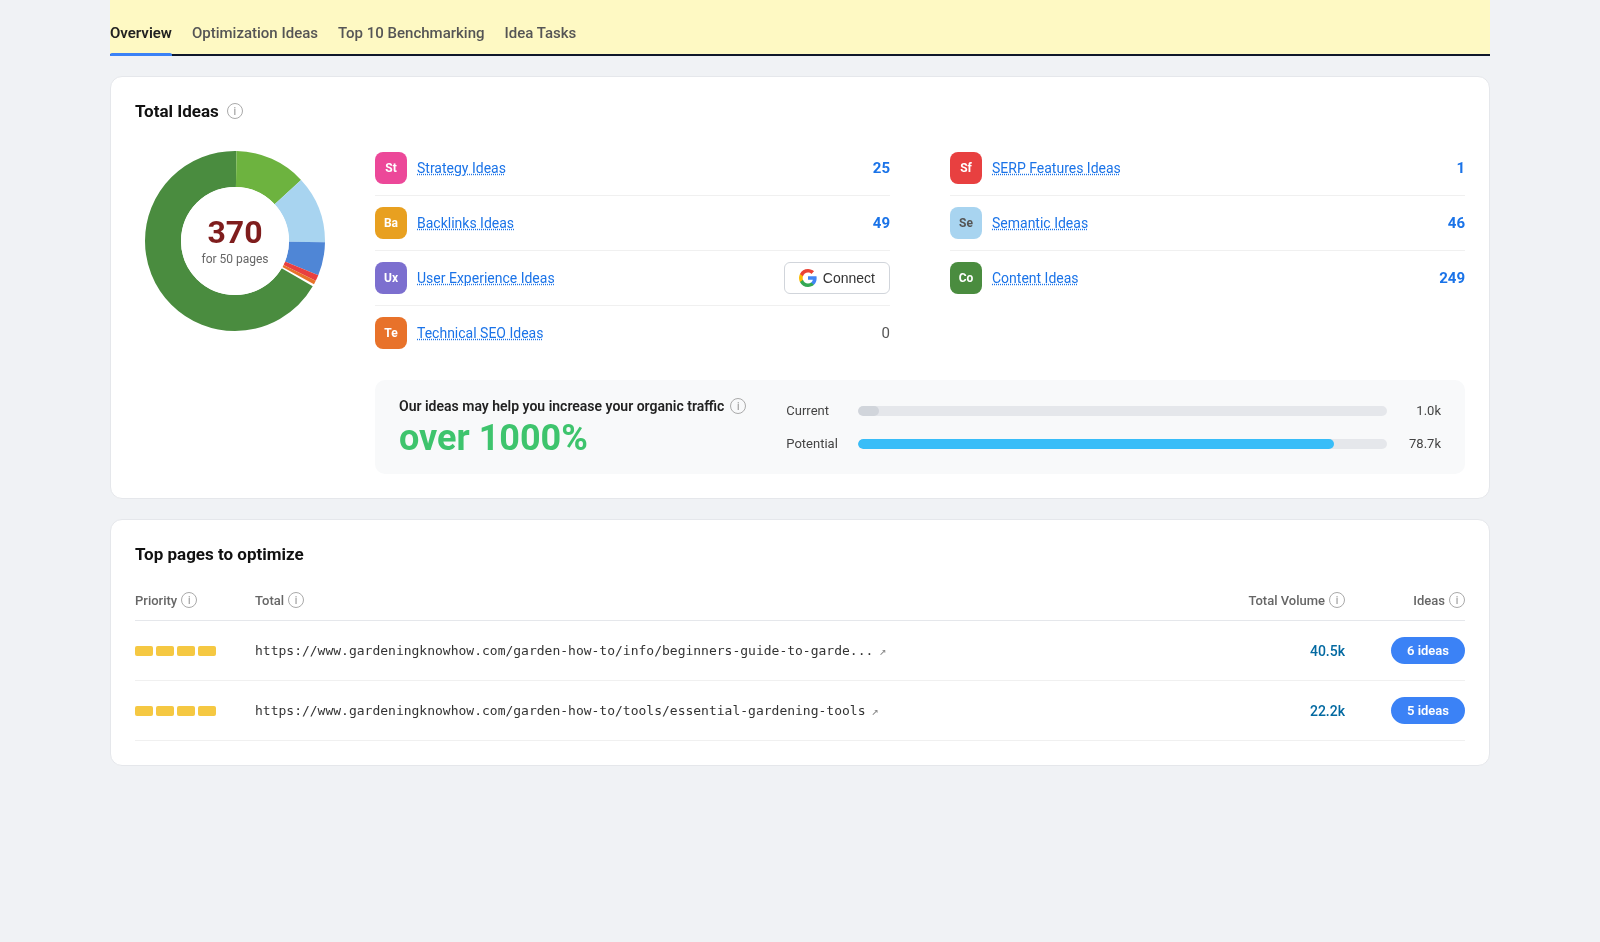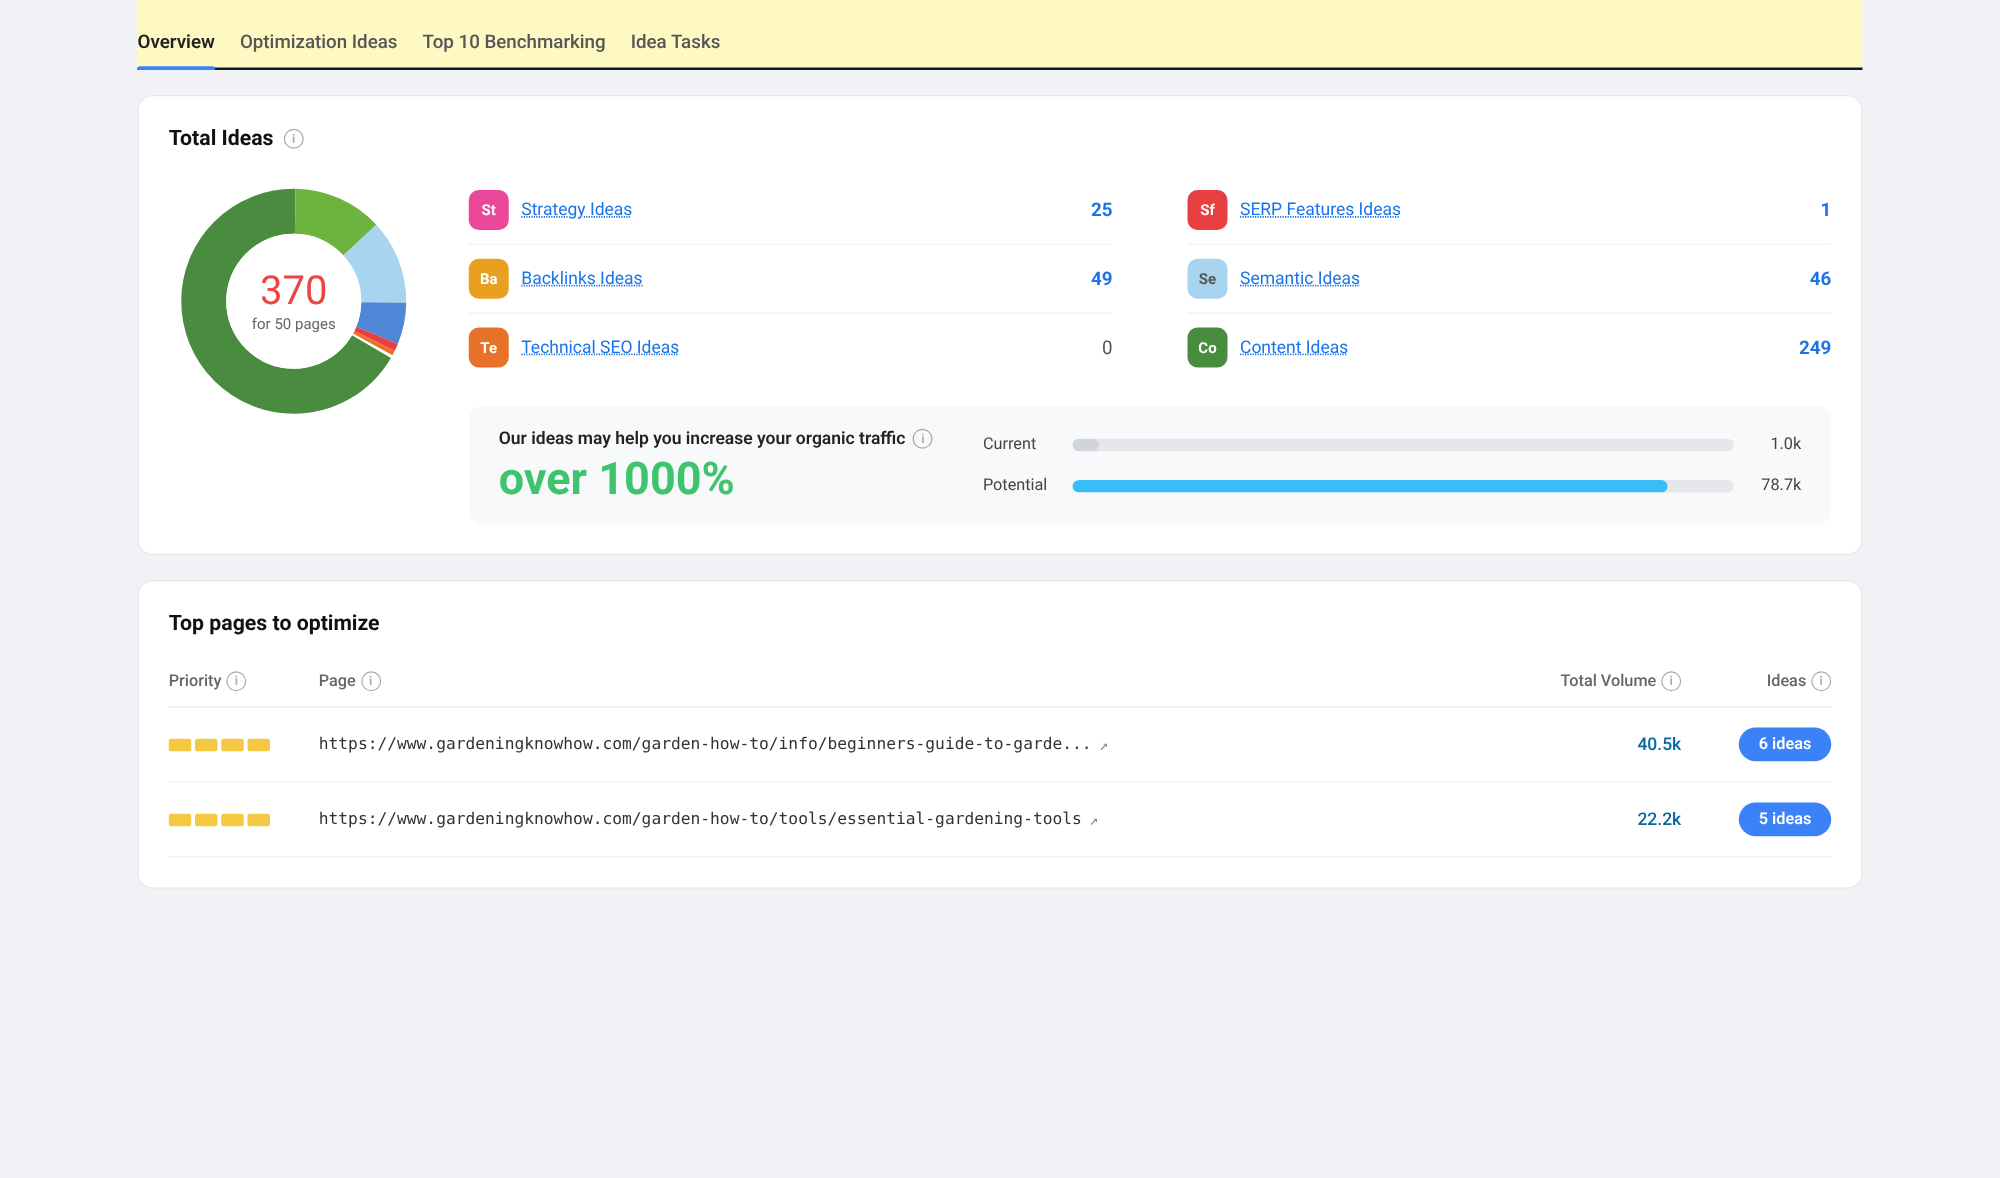--- a/index.html
+++ b/index.html
@@ -99,22 +99,22 @@
     }
     .donut-center {
       position: absolute;
       top: 50%;
       left: 50%;
       transform: translate(-50%, -50%);
       text-align: center;
     }
     .donut-number {
       font-size: 32px;
-      font-weight: 400;
-      color: #ef4444;
+      font-weight: 700;
+      color: #7f1d1d;
       line-height: 1;
     }
     .donut-label {
       font-size: 12px;
       color: #666;
       margin-top: 4px;
     }
 
     
     .ideas-section {
@@ -360,20 +360,33 @@
               <span class="idea-name">Strategy Ideas</span>
               <span class="idea-count">25</span>
             </div>
 
             <div class="idea-row">
               <div class="idea-badge" style="background:#e8a020;">Ba</div>
               <span class="idea-name">Backlinks Ideas</span>
               <span class="idea-count">49</span>
             </div>
 
+            <div class="idea-row">
+              <div class="idea-badge" style="background:#7c6fcf;">Ux</div>
+              <span class="idea-name">User Experience Ideas</span>
+              <button class="connect-btn">
+                <svg class="google-g" viewBox="0 0 18 18">
+                  <path d="M17.64 9.2c0-.637-.057-1.251-.164-1.84H9v3.481h4.844c-.209 1.125-.843 2.078-1.796 2.717v2.258h2.908c1.702-1.567 2.684-3.875 2.684-6.615z" fill="#4285F4"></path>
+                  <path d="M9 18c2.43 0 4.467-.806 5.956-2.184l-2.908-2.258c-.806.54-1.837.86-3.048.86-2.344 0-4.328-1.584-5.036-3.711H.957v2.332A8.997 8.997 0 0 0 9 18z" fill="#34A853"></path>
+                  <path d="M3.964 10.707A5.41 5.41 0 0 1 3.682 9c0-.593.102-1.17.282-1.707V4.961H.957A8.996 8.996 0 0 0 0 9c0 1.452.348 2.827.957 4.039l3.007-2.332z" fill="#FBBC05"></path>
+                  <path d="M9 3.58c1.321 0 2.508.454 3.44 1.345l2.582-2.58C13.463.891 11.426 0 9 0A8.997 8.997 0 0 0 .957 4.961L3.964 7.293C4.672 5.163 6.656 3.58 9 3.58z" fill="#EA4335"></path>
+                </svg>
+                <span>Connect</span>
+              </button>
+            </div>
 
             <div class="idea-row">
               <div class="idea-badge" style="background:#e8722a;">Te</div>
               <span class="idea-name">Technical SEO Ideas</span>
               <span class="idea-count idea-count-zero">0</span>
             </div>
           </div>
 
           <div>
 
@@ -432,21 +445,21 @@
     <div class="card-title">
       <span>Top pages to optimize</span>
     </div>
 
     <div class="table-header">
       <div class="col-priority">
         <span>Priority</span>
         <span class="info-icon">i</span>
       </div>
       <div class="col-page">
-        <span>Page</span>
+        <span>Total</span>
         <span class="info-icon">i</span>
       </div>
       <div class="col-volume">
         <span>Total Volume</span>
         <span class="info-icon">i</span>
       </div>
       <div class="col-ideas">
         <span>Ideas</span>
         <span class="info-icon">i</span>
       </div>

